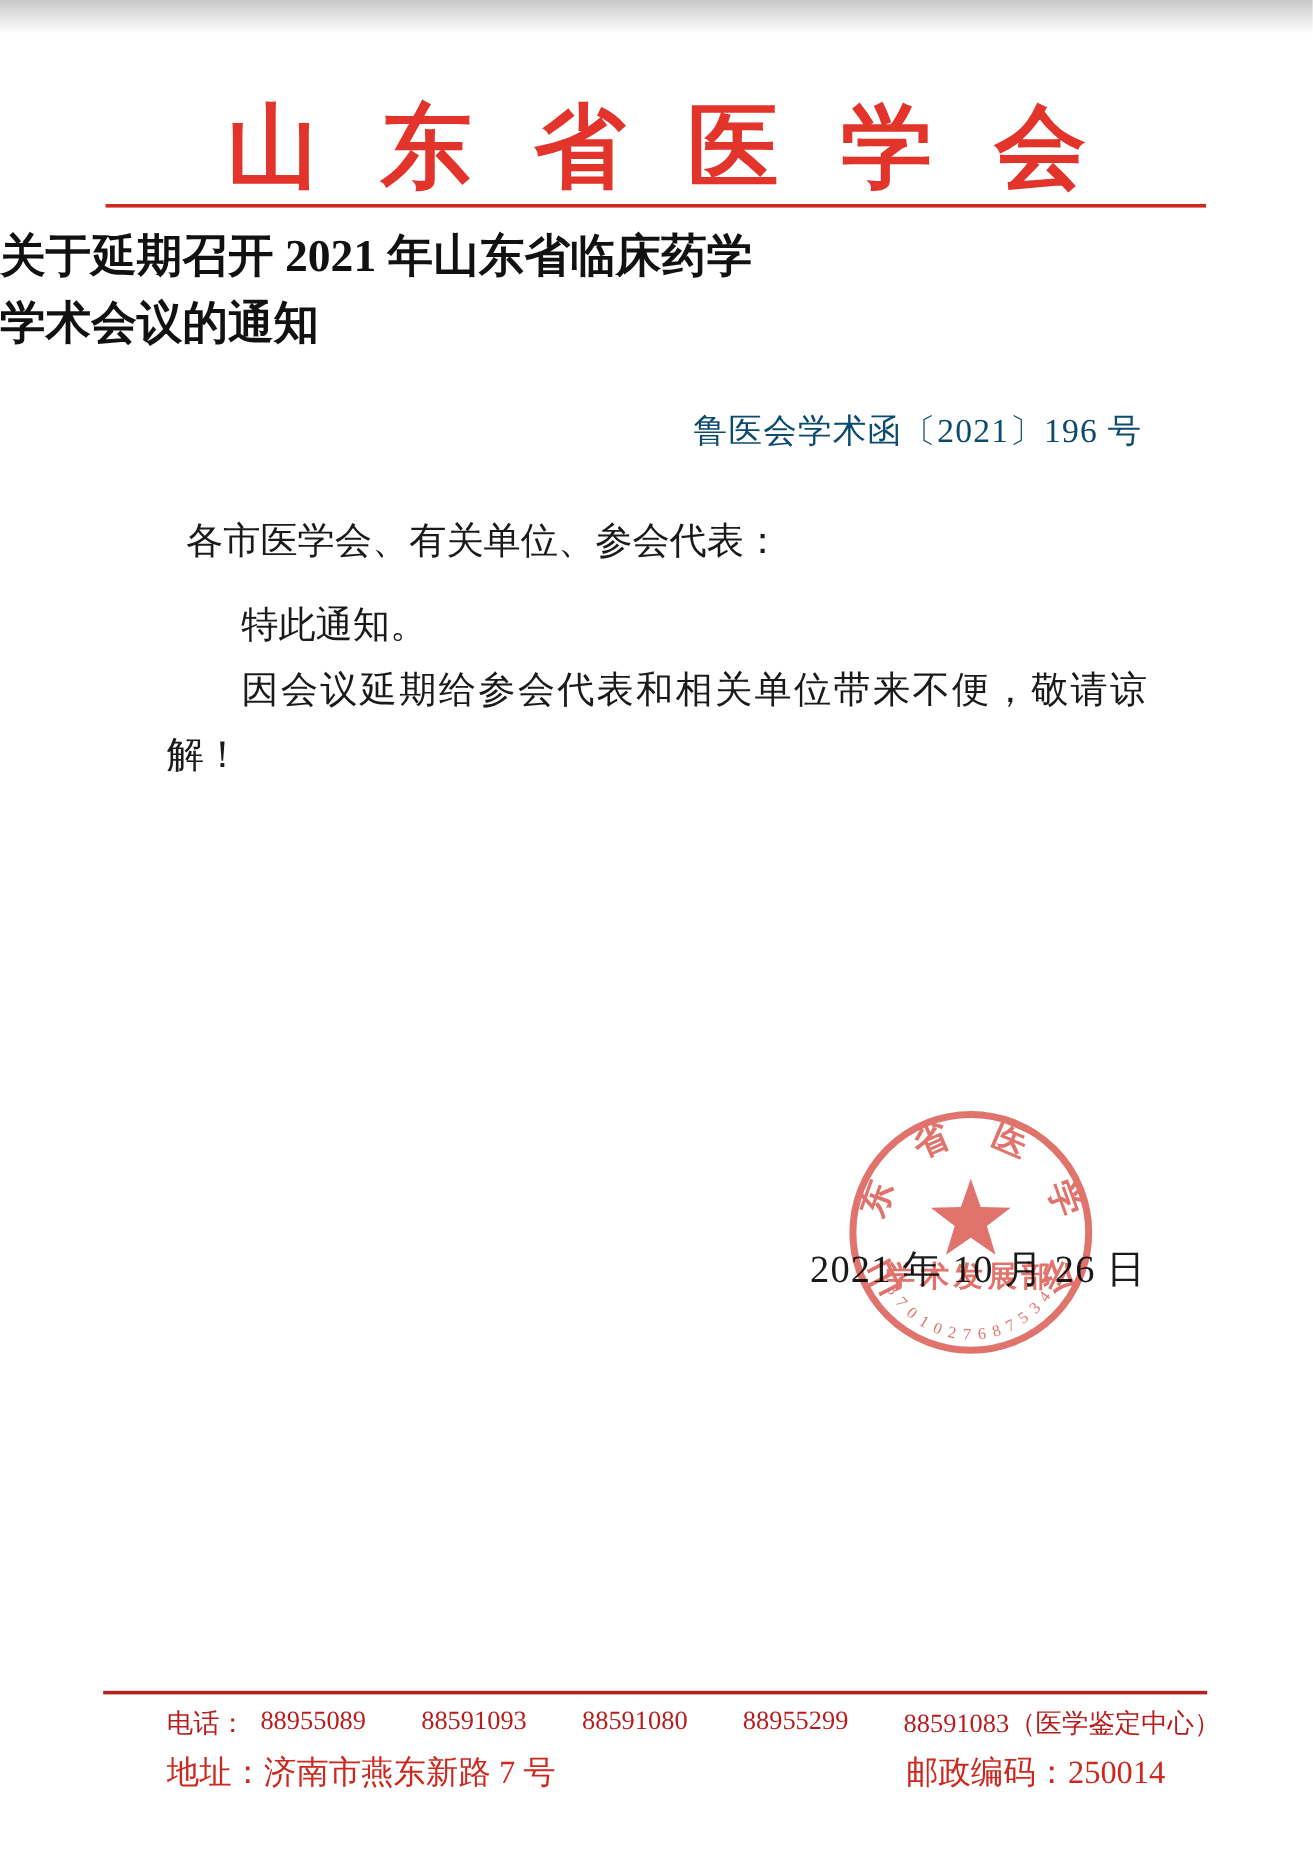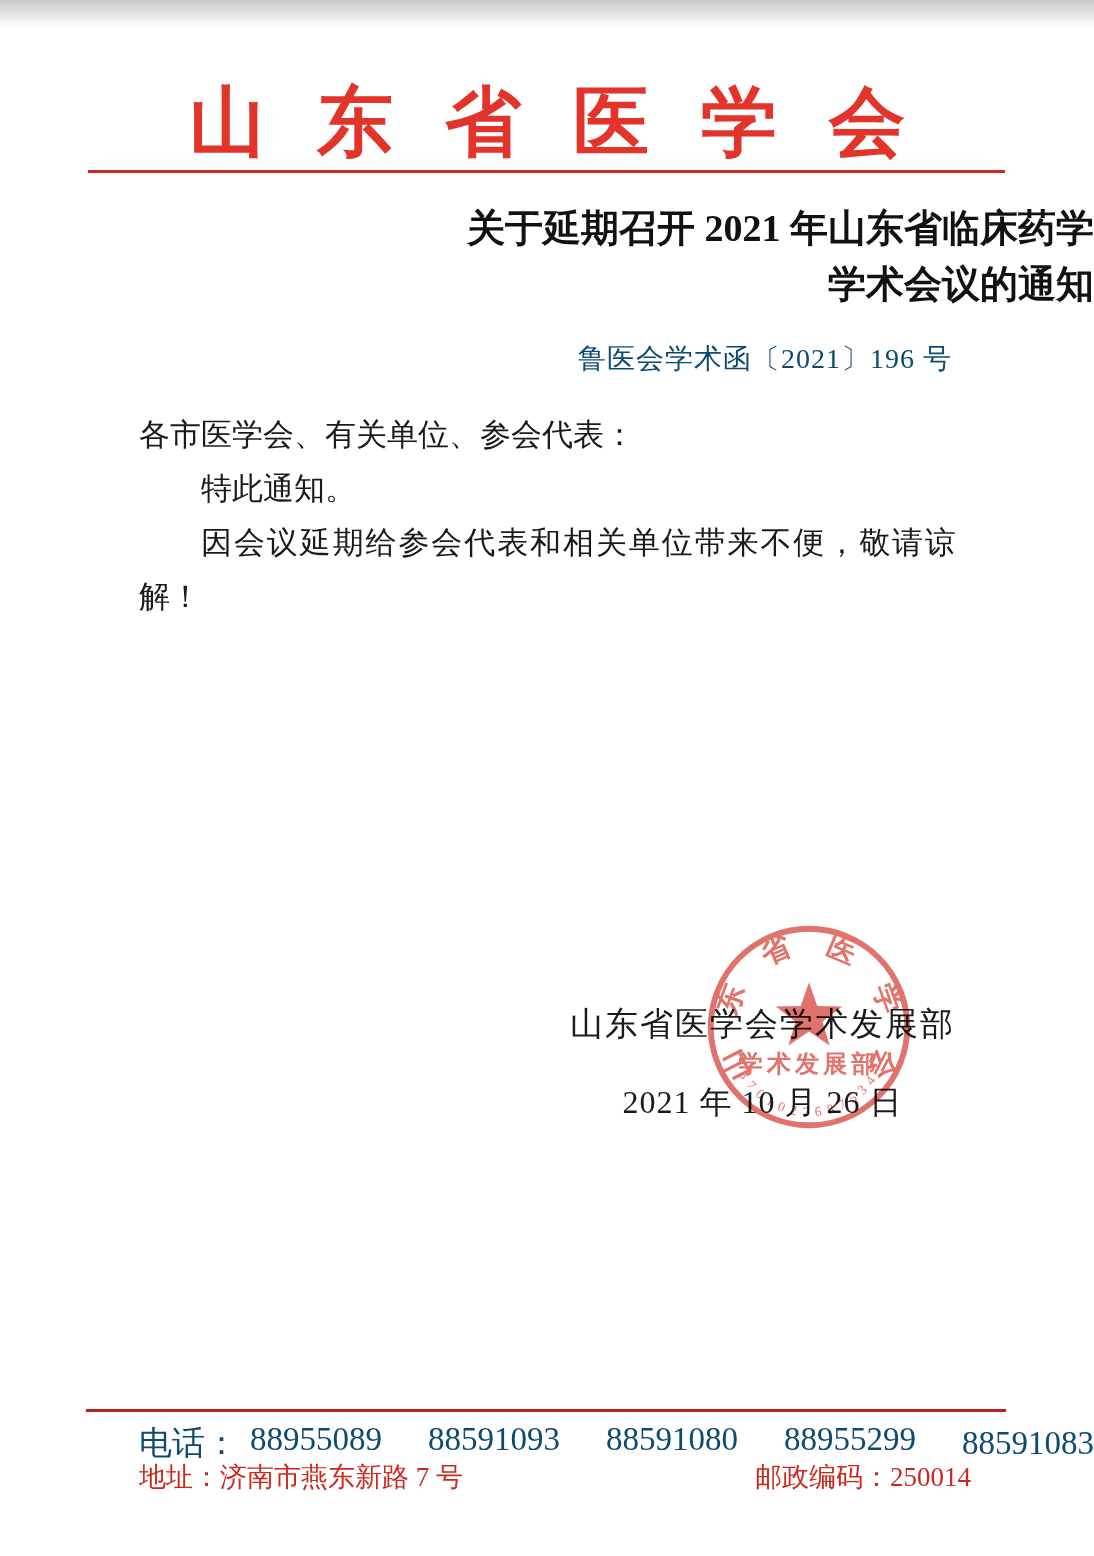--- a/index.html
+++ b/index.html
@@ -23,37 +23,37 @@
     color:#e2342a;
     letter-spacing:52px; text-indent:52px;
     white-space:nowrap;
   }
   .head-rule {
     position:absolute; top:170px; left:88px; width:917px; height:3px;
     background:#cf2a20;
   }
   
   .doc-title {
-    position:absolute; top:200px; left:0; right:0;
-    text-align:right; font-weight:bold; color:#111;
+    position:absolute; top:186px; left:0; right:0;
+    text-align:left; font-weight:bold; color:#111;
     font-size:38px; line-height:56px;
   }
   
   .ref-number {
     position:absolute; top:340px; right:142px;
     font-size:28px; color:#0c4a6e; letter-spacing:1px;
   }
   
   .body-text {
     position:absolute; left:139px; right:138px; top:408px;
     font-size:31px; line-height:54px;
     text-align:justify; text-justify:inter-ideograph;
     color:#1a1a1a;
   }
-  .salutation { text-indent:0; margin:0; }
+  .salutation { text-indent:0; margin:16px; }
   .para { margin:0; text-indent:2em; }
   
   .sig-block {
     position:absolute; top:1002px; right:139px;
     text-align:center; color:#1a1a1a;
   }
   .sig-name { font-size:33px; letter-spacing:2px; }
   .sig-date { font-size:32px; margin-top:34px; letter-spacing:1px; }
   
   .seal {
@@ -63,21 +63,21 @@
   }
   .seal svg { width:100%; height:100%; }
   
   .foot-rule {
     position:absolute; top:1409px; left:86px; width:920px; height:3px;
     background:#b5241c;
   }
   .footer-row1 {
     position:absolute; top:1421px; left:139px; right:120px;
     display:flex; column-gap:46px;
-    font-size:33px; color:#0c4a6e; white-space:nowrap;text-align:center;
+    font-size:22px; color:#b91c1c; white-space:nowrap;text-align:center;
   }
   .footer-row2 {
     position:absolute; top:1459px; left:0; right:0; height:34px;
     font-size:27px; color:#cc281e; white-space:nowrap;
   }
   .fr2-address { position:absolute; left:139px; }
   .fr2-web     { position:absolute; left:453px; }
   .fr2-post    { position:absolute; left:755px; }
 </style>
 </head>
@@ -95,21 +95,20 @@
 
 <div class="ref-number">鲁医会学术函〔2021〕196 号</div>
 
 <div class="body-text">
   <p class="salutation">各市医学会、有关单位、参会代表：</p>
   <p class="para">特此通知。</p>
   <p class="para">因会议延期给参会代表和相关单位带来不便，敬请谅解！</p>
 </div>
 
 <div class="sig-block">
-  <div class="sig-name">山东省医学会学术发展部</div>
   <div class="sig-date">2021 年 10 月 26 日</div>
 </div>
 
 <div class="seal">
   <svg viewBox="0 0 220 220">
     <circle cx="110" cy="110" r="101" fill="none" stroke="#d9544a" stroke-width="6"></circle>
     <path id="sealArcTop" d="M 51.8 158.9 A 76 76 0 1 1 168.2 158.9" fill="none"></path>
     <path id="sealArcBottom" d="M 30 138 A 82 82 0 0 0 190 138" fill="none"></path>
     <text font-size="30" fill="#d9544a" font-weight="bold">
       <textPath href="#sealArcTop" startOffset="2" textLength="340" lengthAdjust="spacing">山东省医学会</textPath>

